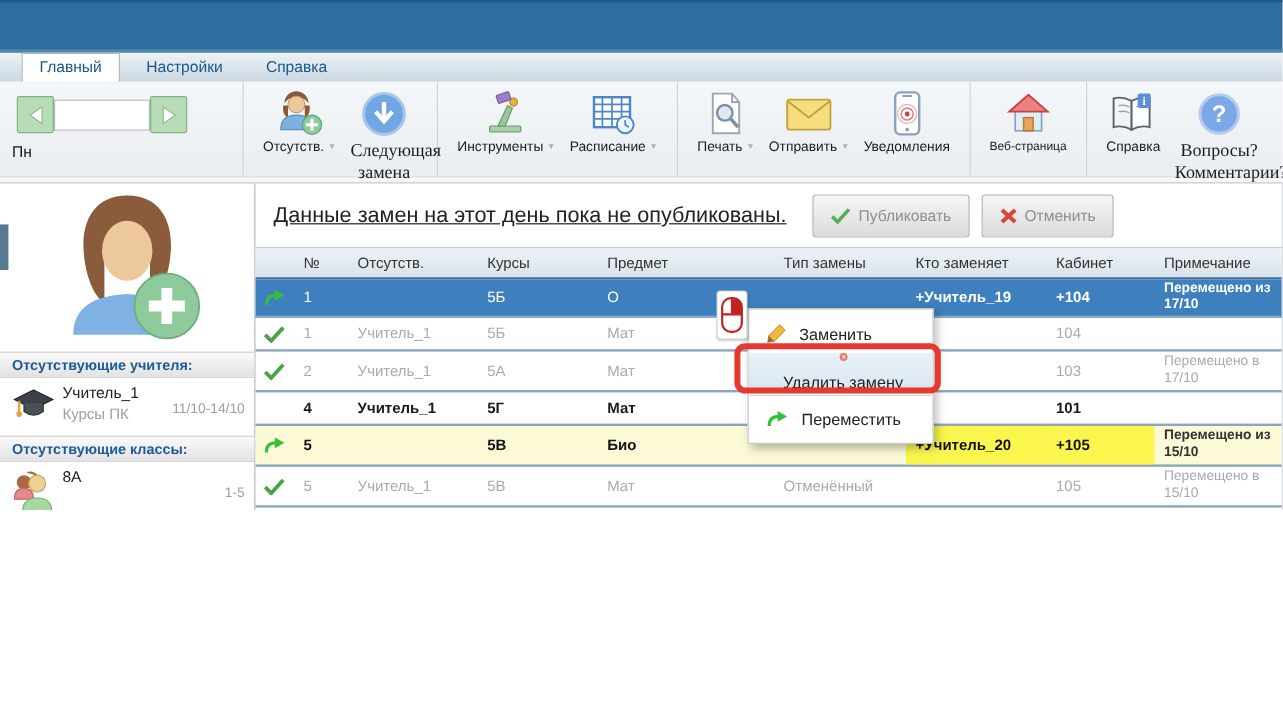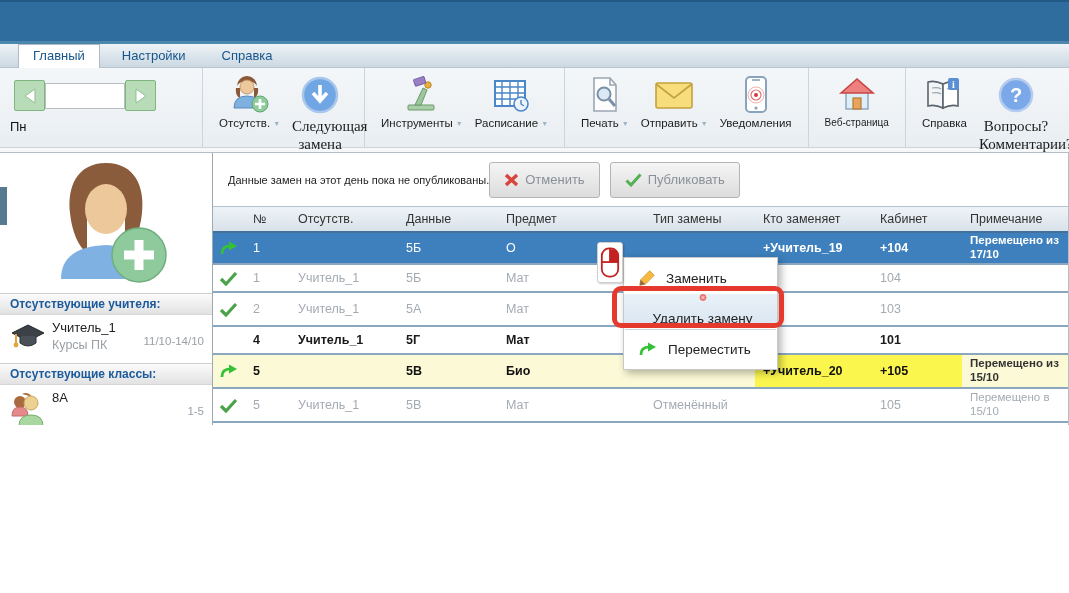--- a/index.html
+++ b/index.html
@@ -46,21 +46,21 @@
   .sechead { margin-top:6px; height:22px; line-height:21px; padding-left:10px; font-size:12px; font-weight:bold; color:#1b5a9b; background:linear-gradient(#fbfbfb,#e2e2e2); border-top:1px solid #cfcfcf; border-bottom:1px solid #d6d6d6; }
   .sideitem { position:relative; min-height:42px; padding:5px 8px 4px 52px; cursor:pointer; }
   .sideitem .iicon { position:absolute; left:10px; top:5px; }
   .iname { font-size:13px; color:#222; }
   .imeta { position:absolute; right:8px; top:20px; font-size:11.5px; color:#9aa0a6; }
   .isub { font-size:12.5px; color:#9aa0a6; margin-top:3px; }
 
   
   .main { position:relative; flex:1; background:#fff; }
   .pubbar { display:flex; align-items:center; height:53px; padding-left:15px; }
-  .pubnote { font-size:11px; color:#222; }
+  .pubnote { font-size:18px; color:#222;text-decoration:underline; }
   .gbtn { display:flex; align-items:center; gap:6px; height:36px; padding:0 14px; background:linear-gradient(#f5f5f5,#dcdcdc); border:1px solid #b4b4b4; border-radius:3px; font-size:13px; color:#8a9097; cursor:pointer; }
   .gbtn.first { margin-left:22px; }
   .gbtn + .gbtn { margin-left:10px; }
 
   
   .ttable { border-top:1px solid #b4c2cf; }
   .trow, .thead { display:flex; align-items:center; }
   .thead { height:26px; background:linear-gradient(#eef3f7,#d9e2ea); border-bottom:2px solid #44719c; font-size:12.5px; color:#333; }
   .trow { border-bottom:2px solid #8ba6bf; font-size:12.5px; color:#222; }
   .cell { padding:0 8px; overflow:hidden; }
@@ -289,40 +289,40 @@
         </span>
         <div class="iname">8А</div>
         <div class="imeta">1-5</div>
       </div>
     </aside>
 
     <main class="main">
 
       <div class="pubbar">
         <span class="pubnote">Данные замен на этот день пока не опубликованы.</span>
+        <button class="gbtn first">
+          <svg width="17" height="14" viewBox="0 0 17 14">
+              <path d="M1.5 7.5 L6 12 L15.5 1.5" stroke="#55b055" stroke-width="3" fill="none"></path>
+            </svg>
+          <span>Публиковать</span>
+        </button>
         <button class="gbtn">
           <svg width="15" height="14" viewBox="0 0 15 14">
               <path d="M2 2 L13 12 M13 2 L2 12" stroke="#d8453c" stroke-width="3.4"></path>
             </svg>
           <span>Отменить</span>
         </button>
-        <button class="gbtn first">
-          <svg width="17" height="14" viewBox="0 0 17 14">
-              <path d="M1.5 7.5 L6 12 L15.5 1.5" stroke="#55b055" stroke-width="3" fill="none"></path>
-            </svg>
-          <span>Публиковать</span>
-        </button>
       </div>
 
       <div class="ttable">
         <div class="thead">
           <div class="cell c-ic"></div>
           <div class="cell c-num">№</div>
           <div class="cell c-abs">Отсутств.</div>
-          <div class="cell c-cls">Данные</div>
+          <div class="cell c-cls">Курсы</div>
           <div class="cell c-sub">Предмет</div>
           <div class="cell c-typ">Тип замены</div>
           <div class="cell c-who">Кто заменяет</div>
           <div class="cell c-cab">Кабинет</div>
           <div class="cell c-note" style="font-size:12.5px">Примечание</div>
         </div>
 
         <div class="trow r1 row-selected">
           <div class="cell c-ic">
               <span class="ricon">
@@ -368,20 +368,21 @@
                 </svg>
               </span>
             </div>
           <div class="cell c-num">2</div>
           <div class="cell c-abs">Учитель_1</div>
           <div class="cell c-cls">5А</div>
           <div class="cell c-sub">Мат</div>
           <div class="cell c-typ"></div>
           <div class="cell c-who"></div>
           <div class="cell c-cab">103</div>
+          <div class="cell c-note">Перемещено в 17/10</div>
         </div>
 
         <div class="trow r4 row-bold">
           <div class="cell c-ic"></div>
           <div class="cell c-num">4</div>
           <div class="cell c-abs">Учитель_1</div>
           <div class="cell c-cls">5Г</div>
           <div class="cell c-sub">Мат</div>
           <div class="cell c-typ"></div>
           <div class="cell c-who"></div>

